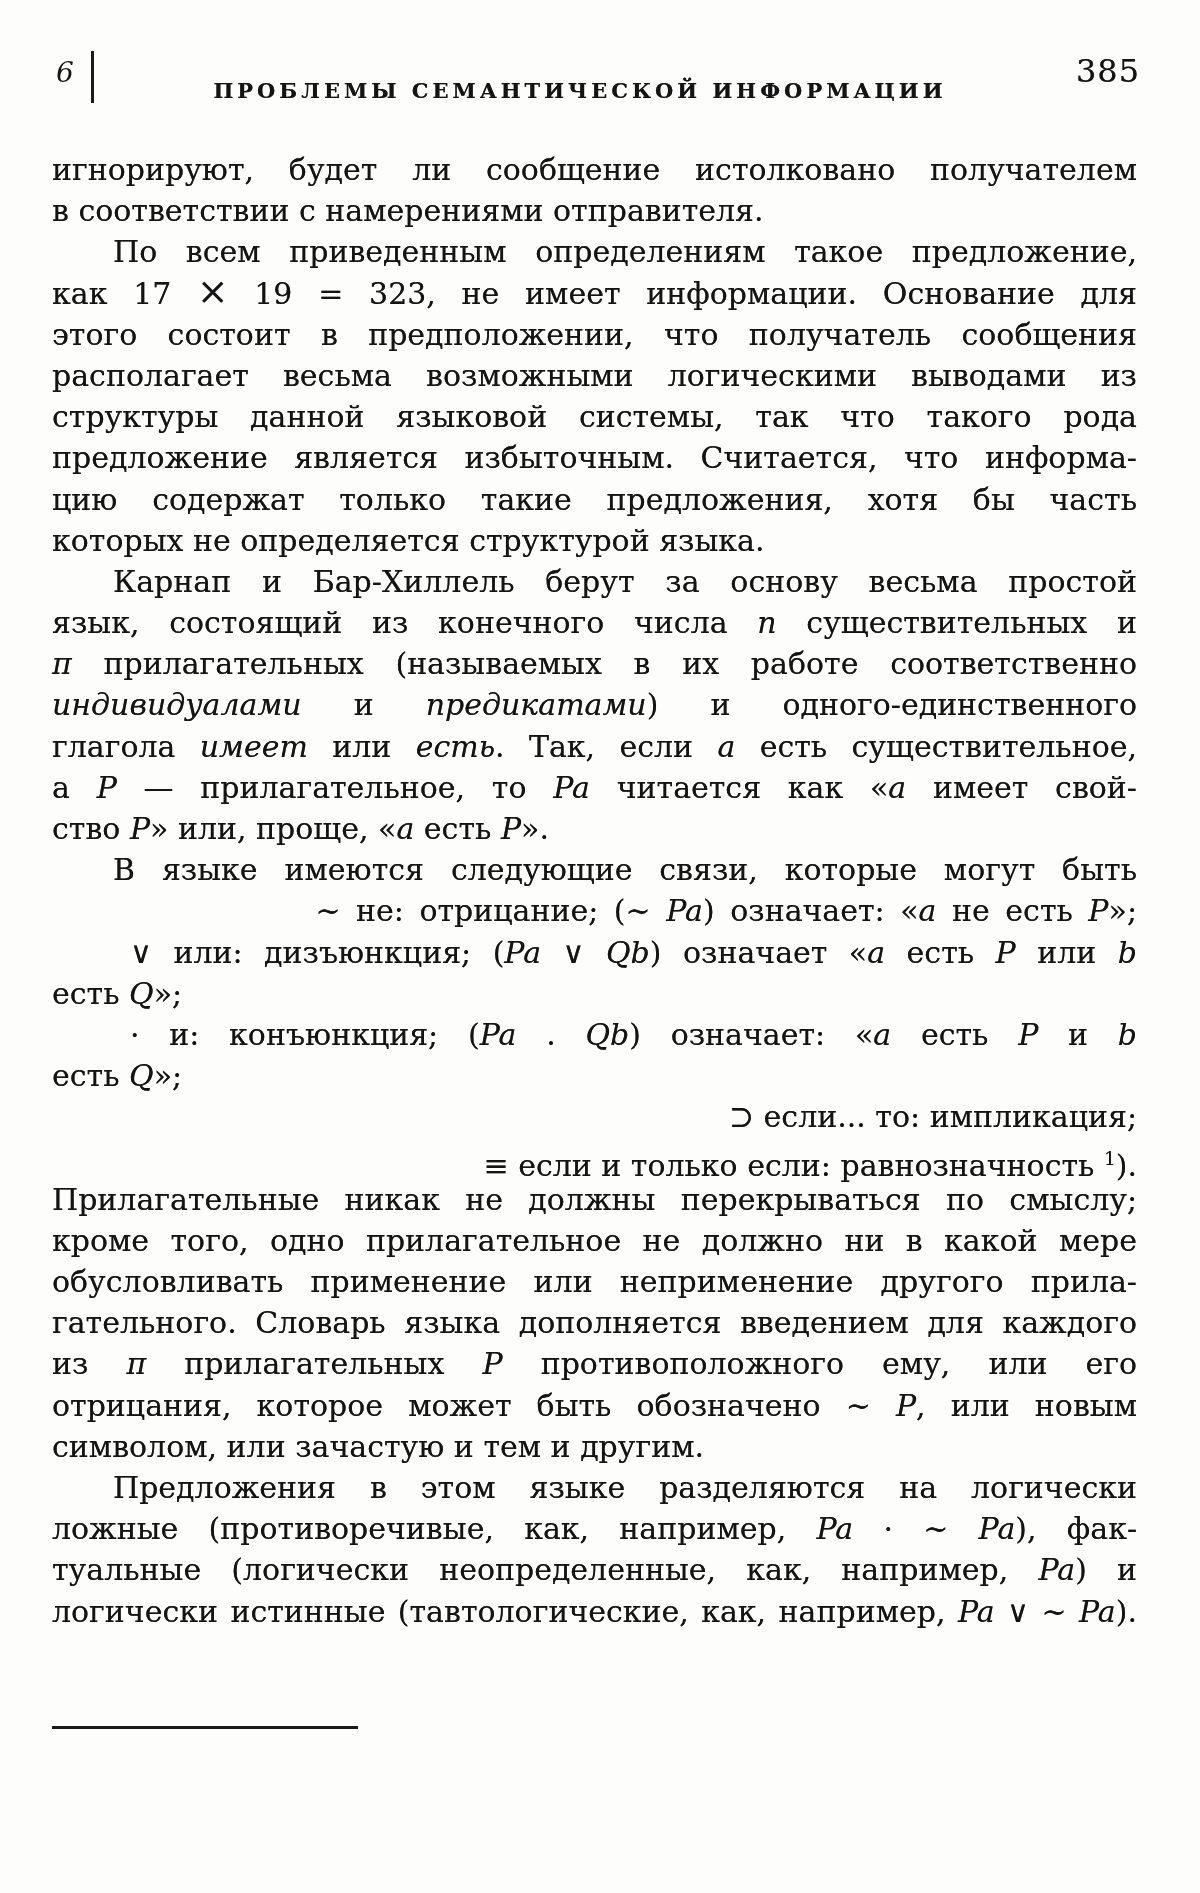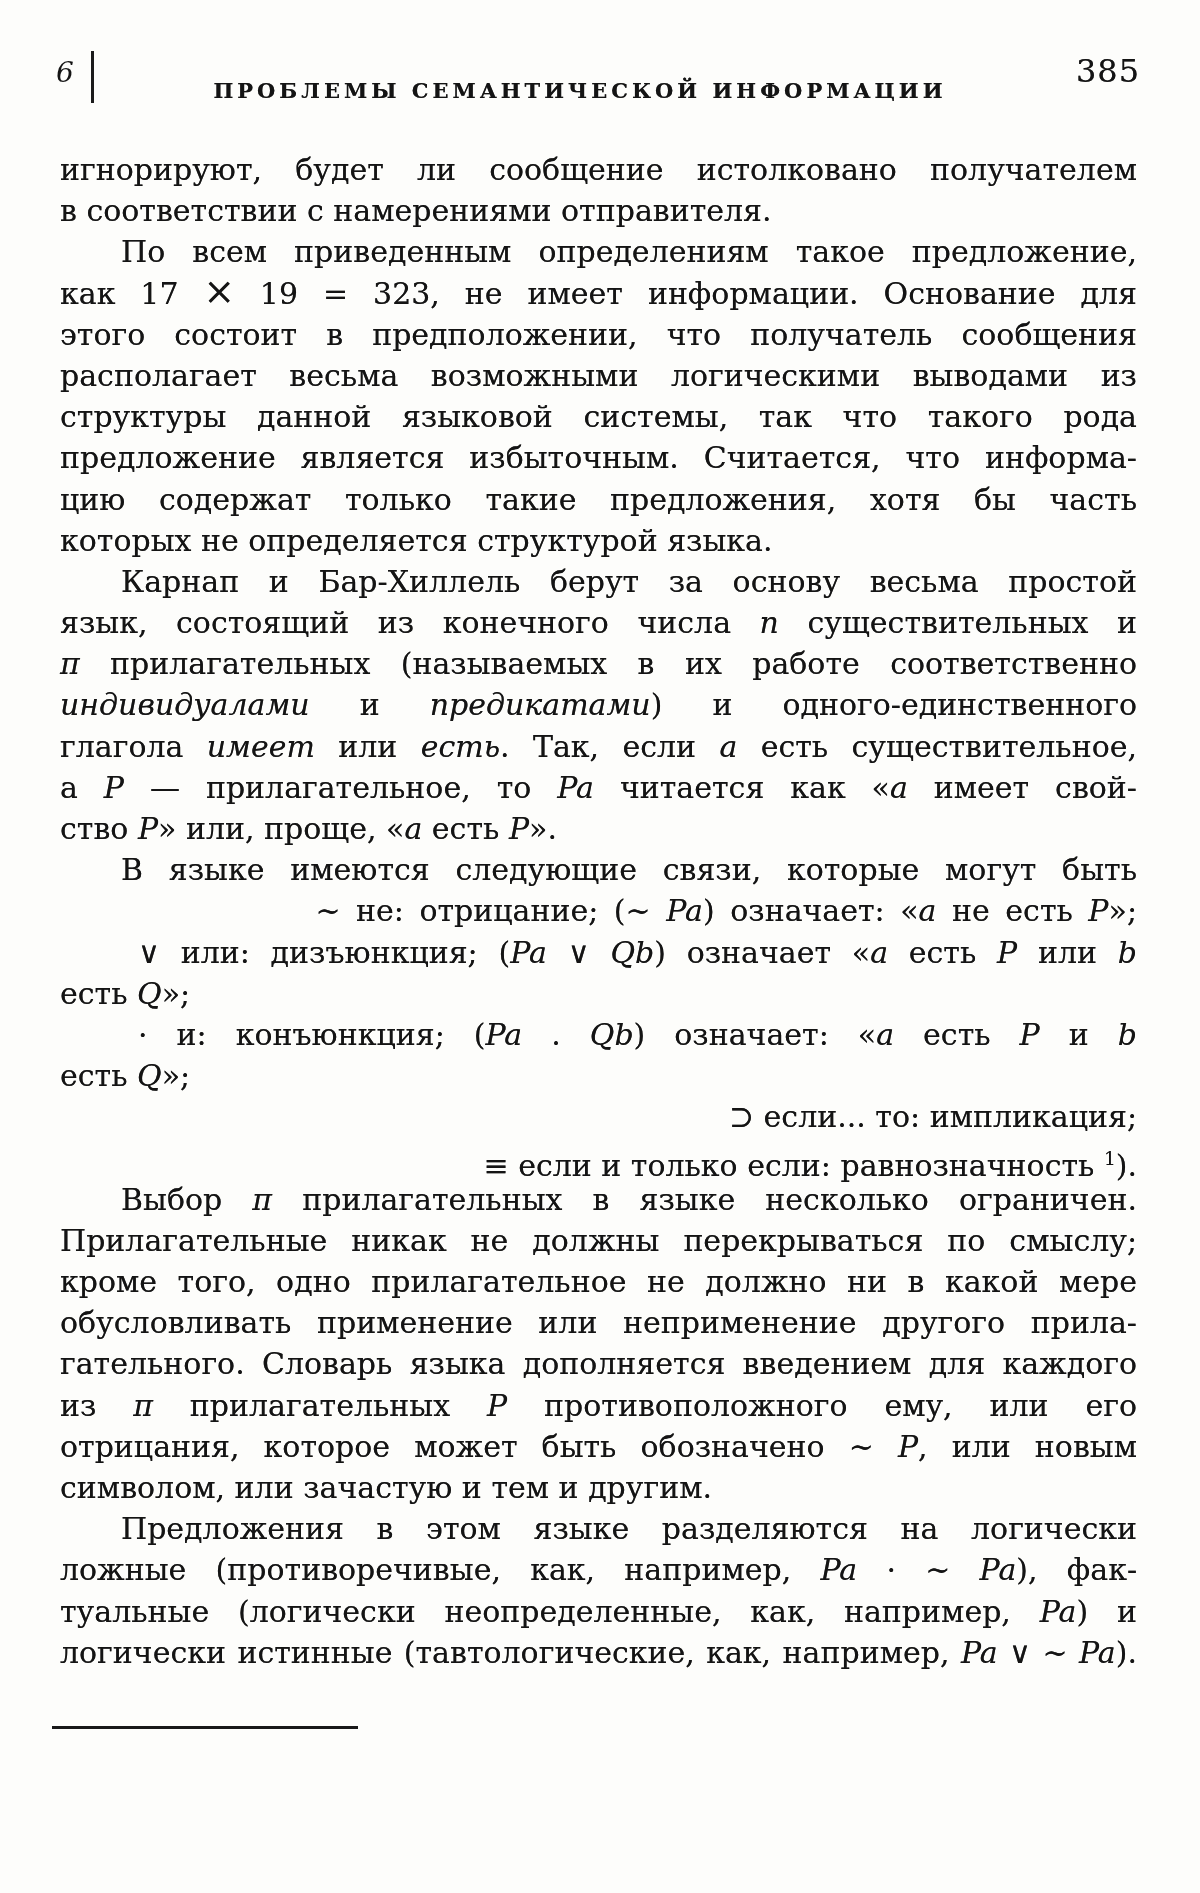--- a/index.html
+++ b/index.html
@@ -33,21 +33,20 @@
     text-shadow: 0 0 0.5px rgba(0,0,0,0.6);
   }
   .body-text {
     position: absolute; left: 52px; top: 149px; width: 1085px;
   }
   .line {
     font-size: 30px;
     line-height: 41.2px;
     height: 41.2px;
     text-shadow: 0 0 0.6px rgba(0,0,0,0.65);
-    margin-left: 8px;
   }
   .line.j {
     text-align: justify;
     text-align-last: justify;
     -moz-text-align-last: justify;
   }
   .line.first { text-indent: 61px; }
   .line.sym   { text-indent: 78px; text-align: right; }
   .line.w     { word-spacing: 6px; }
   .line.w2    { word-spacing: 12px; }
@@ -91,21 +90,20 @@
       <div class="line j"><span>а </span><span class="it">P</span><span> — прилагательное, то </span><span class="it">Pa</span><span> читается как «</span><span class="it">a</span><span> имеет свой-</span></div>
       <div class="line"><span>ство </span><span class="it">P</span><span>» или, проще, «</span><span class="it">a</span><span> есть </span><span class="it">P</span><span>».</span></div>
       <div class="line j first"><span>В языке имеются следующие связи, которые могут быть</span></div>
       <div class="line sym w"><span>∼ не: отрицание; (∼ </span><span class="it">Pa</span><span>) означает: «</span><span class="it">a</span><span> не есть </span><span class="it">P</span><span>»;</span></div>
       <div class="line j sym"><span>∨ или: дизъюнкция; (</span><span class="it">Pa</span><span> ∨ </span><span class="it">Qb</span><span>) означает «</span><span class="it">a</span><span> есть </span><span class="it">P</span><span> или </span><span class="it">b</span></div>
       <div class="line"><span>есть </span><span class="it">Q</span><span>»;</span></div>
       <div class="line j sym"><span>· и: конъюнкция; (</span><span class="it">Pa</span><span> . </span><span class="it">Qb</span><span>) означает: «</span><span class="it">a</span><span> есть </span><span class="it">P</span><span> и </span><span class="it">b</span></div>
       <div class="line"><span>есть </span><span class="it">Q</span><span>»;</span></div>
       <div class="line sym"><span>⊃ если... то: импликация;</span></div>
       <div class="line sym"><span>≡ если и только если: равнозначность </span><sup>1</sup><span>).</span></div>
-      <div class="line j first"><span>Выбор </span><span class="it">π</span><span> прилагательных в языке несколько ограничен.</span></div>
       <div class="line j"><span>Прилагательные никак не должны перекрываться по смыслу;</span></div>
       <div class="line j"><span>кроме того, одно прилагательное не должно ни в какой мере</span></div>
       <div class="line j"><span>обусловливать применение или неприменение другого прила-</span></div>
       <div class="line j"><span>гательного. Словарь языка дополняется введением для каждого</span></div>
       <div class="line j"><span>из </span><span class="it">π</span><span> прилагательных </span><span class="it">P</span><span> противоположного ему, или его</span></div>
       <div class="line j"><span>отрицания, которое может быть обозначено ∼ </span><span class="it">P</span><span>, или новым</span></div>
       <div class="line"><span>символом, или зачастую и тем и другим.</span></div>
       <div class="line j first"><span>Предложения в этом языке разделяются на логически</span></div>
       <div class="line j"><span>ложные (противоречивые, как, например, </span><span class="it">Pa</span><span> · ∼ </span><span class="it">Pa</span><span>), фак-</span></div>
       <div class="line j"><span>туальные (логически неопределенные, как, например, </span><span class="it">Pa</span><span>) и</span></div>

